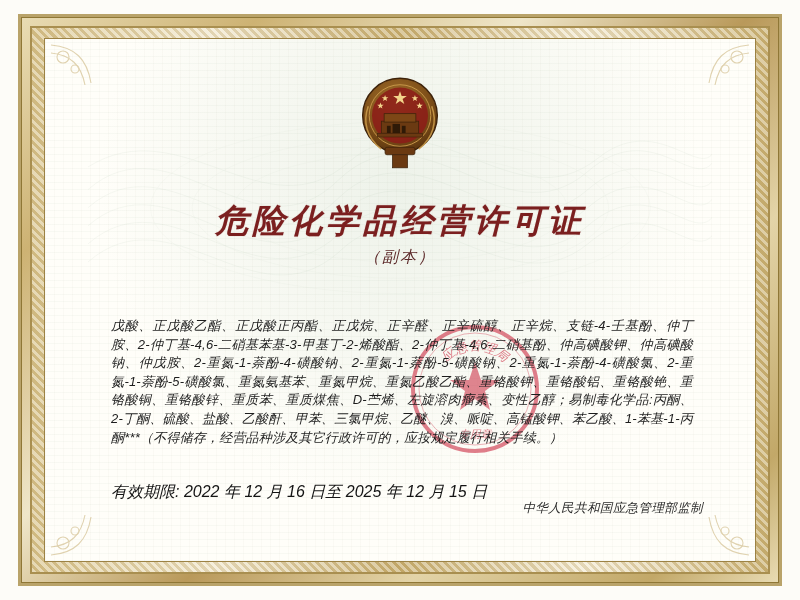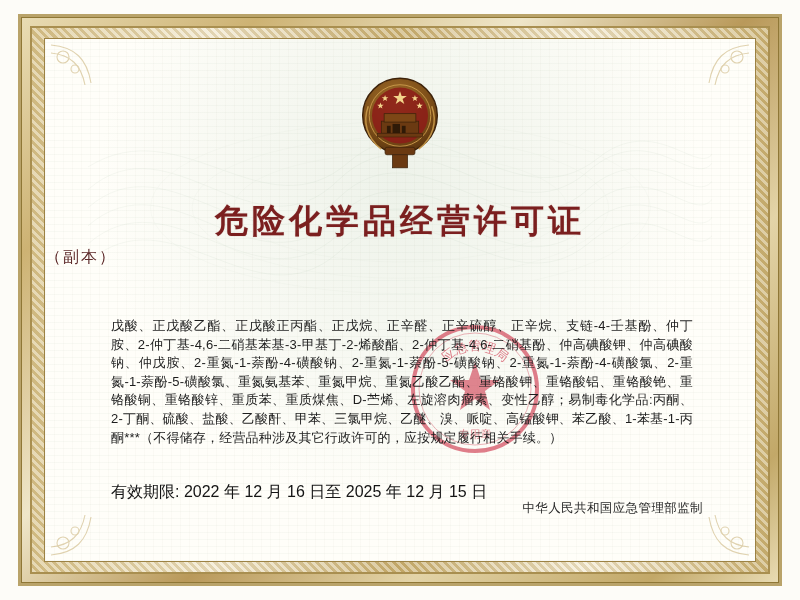--- a/index.html
+++ b/index.html
@@ -12,20 +12,21 @@
     height: 600px;
     overflow: hidden;
     font-family: "Liberation Serif", "DejaVu Serif", serif;
   }
 
   #certificate {
     position: relative;
     width: 800px;
     height: 600px;
     background: #fdfcf8;
+    font-style: italic;
   }
 
   
   .frame-outer {
     position: absolute;
     left: 18px;
     top: 14px;
     right: 18px;
     bottom: 14px;
     border: 3px solid #b9a36a;
@@ -107,20 +108,21 @@
     font-weight: bold;
     color: #7b1f1f;
     font-family: "Liberation Serif", "DejaVu Serif", serif;
     text-shadow: 0 0 1px rgba(120,30,30,.4);
   }
   .subtitle {
     position: absolute;
     left: 0;
     right: 0;
     top: 208px;
+    text-align: center;
     font-size: 16px;
     letter-spacing: 2px;
     color: #5d2a2a;
   }
 
   
   .body-block {
     position: absolute;
     left: 66px;
     right: 62px;

